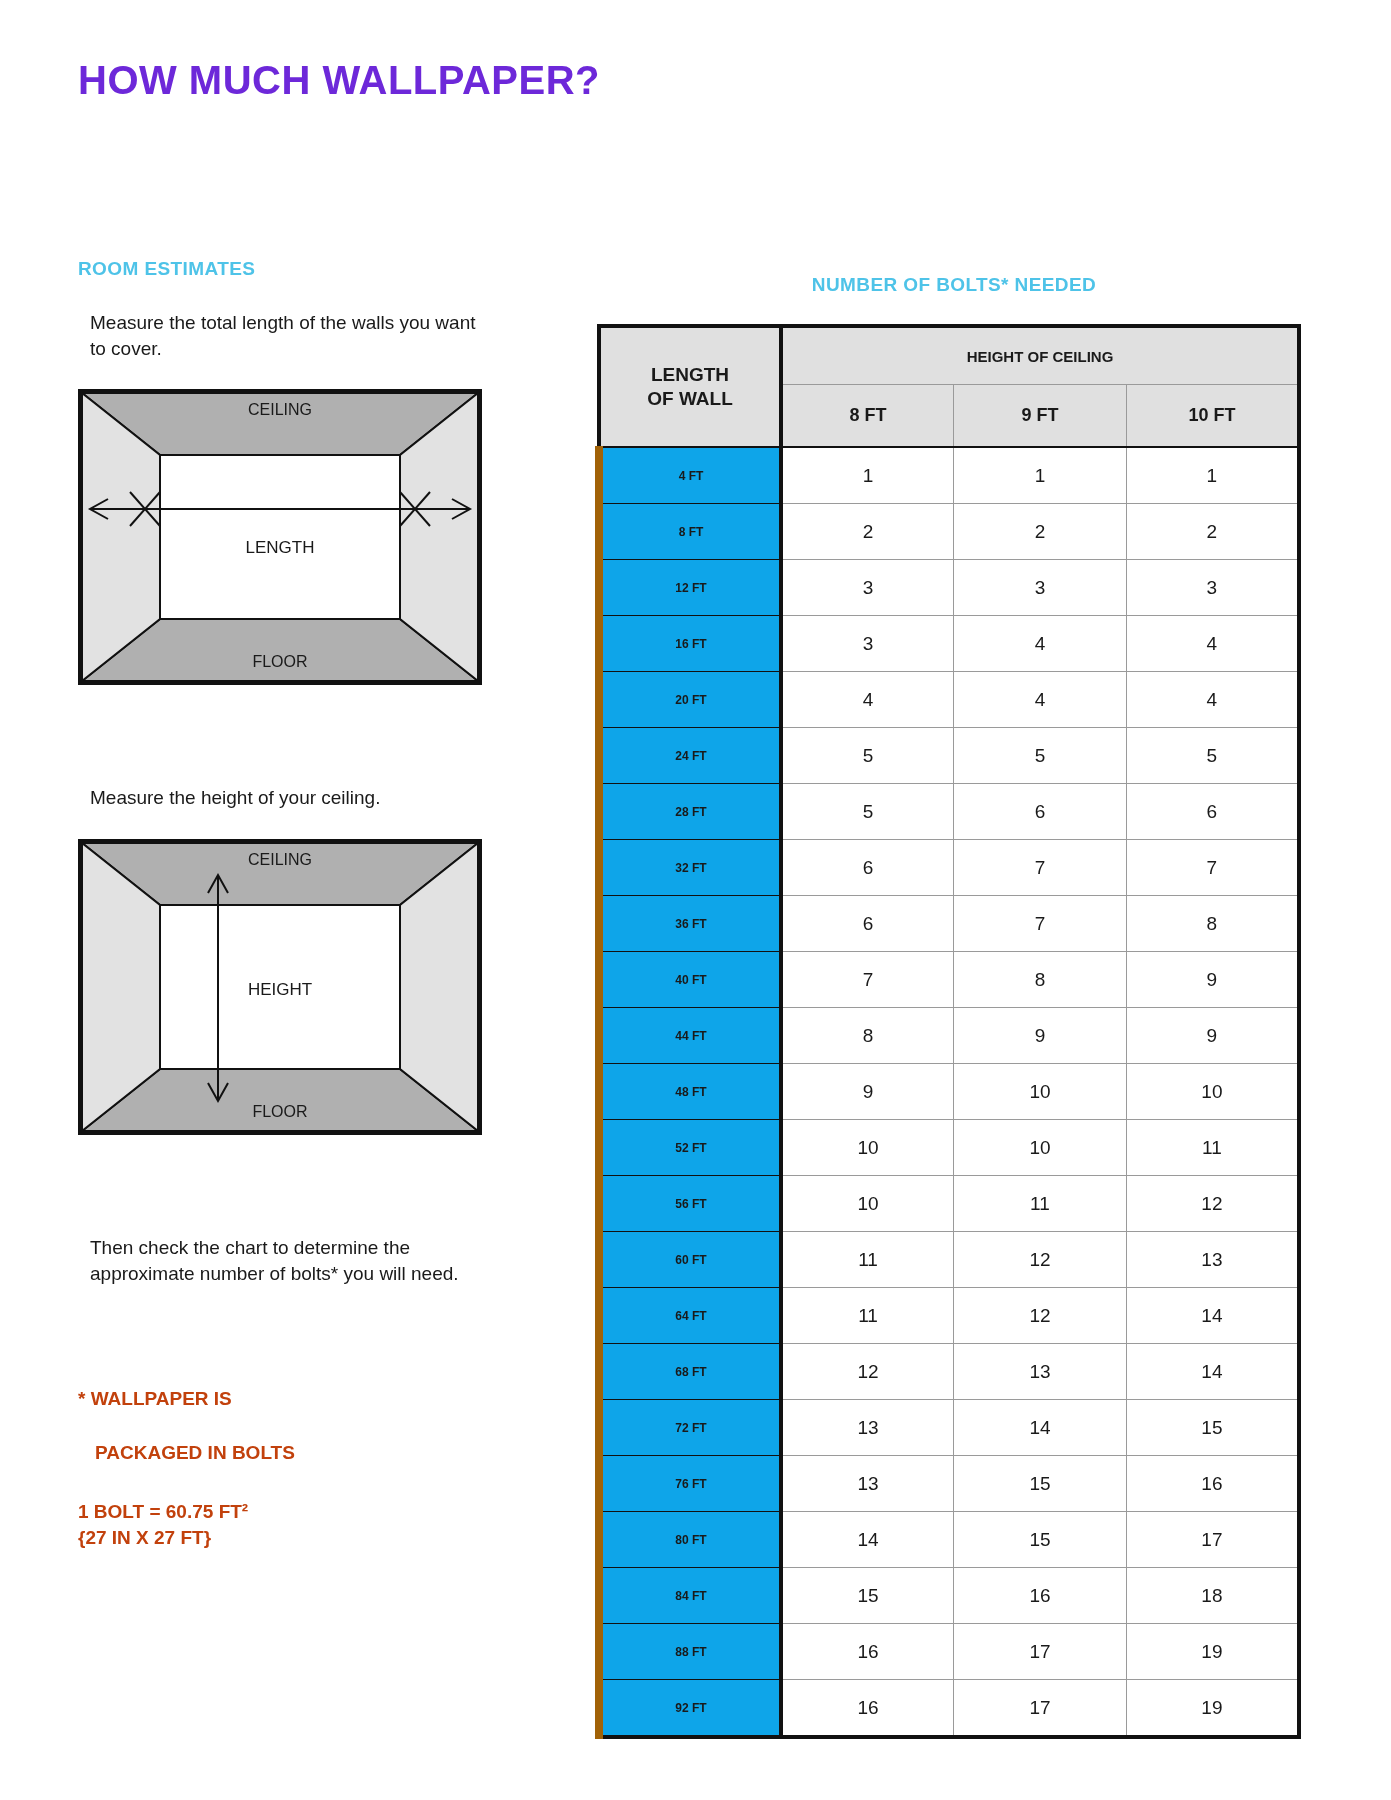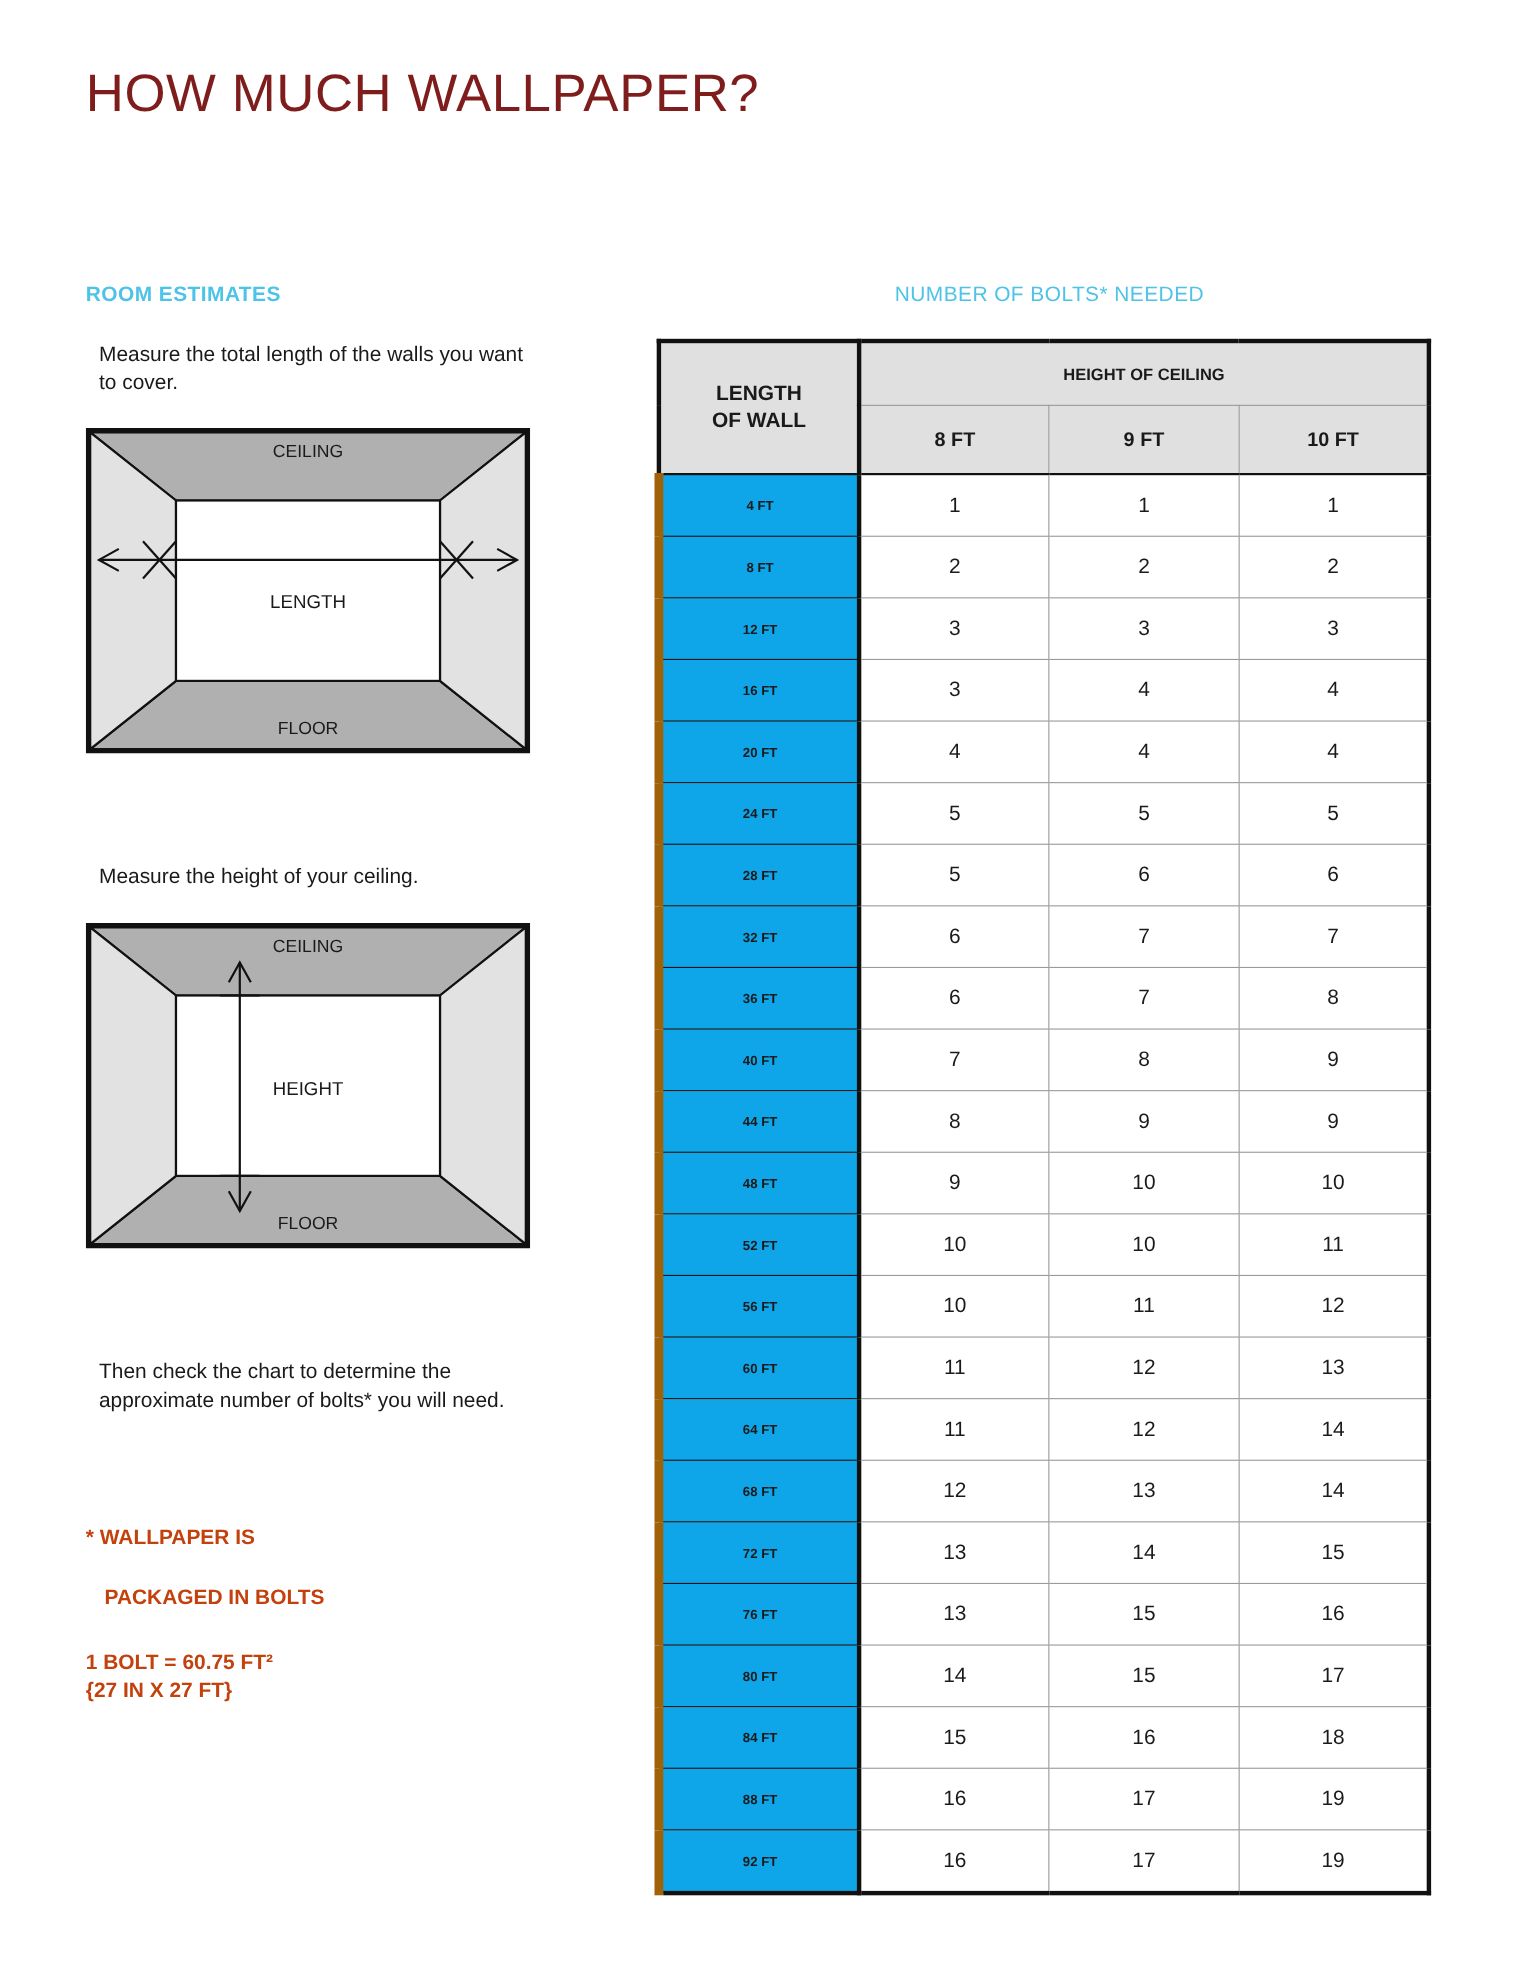--- a/index.html
+++ b/index.html
@@ -14,24 +14,24 @@
     font-family: "Liberation Sans", sans-serif;
     color: #1a1a1a;
     overflow: hidden;
   }
 
   
   .page-title {
     position: absolute;
     left: 78px;
     top: 58px;
-    font-size: 48px;
-    font-weight: normal;
+    font-size: 40px;
+    font-weight: bold;
     letter-spacing: 0.5px;
-    color: #7f1d1d;
+    color: #6d28d9;
   }
 
   
   .left-col {
     position: absolute;
     left: 78px;
     top: 258px;
     width: 420px;
   }
   .section-heading {
@@ -68,25 +68,25 @@
 
   
   .right-col {
     position: absolute;
     left: 595px;
     top: 258px;
     width: 718px;
   }
   .table-heading {
     font-size: 19px;
-    font-weight: normal;
+    font-weight: bold;
     color: #4ec3e8;
     letter-spacing: 0.4px;
     text-align: center;
-    margin: 0 0 28px 0;
+    margin: 16px 0 28px 0;
   }
 
   table.bolts {
     border-collapse: collapse;
     width: 706px;
     table-layout: fixed;
   }
   table.bolts td, table.bolts th {
     padding: 0;
     margin: 0;

